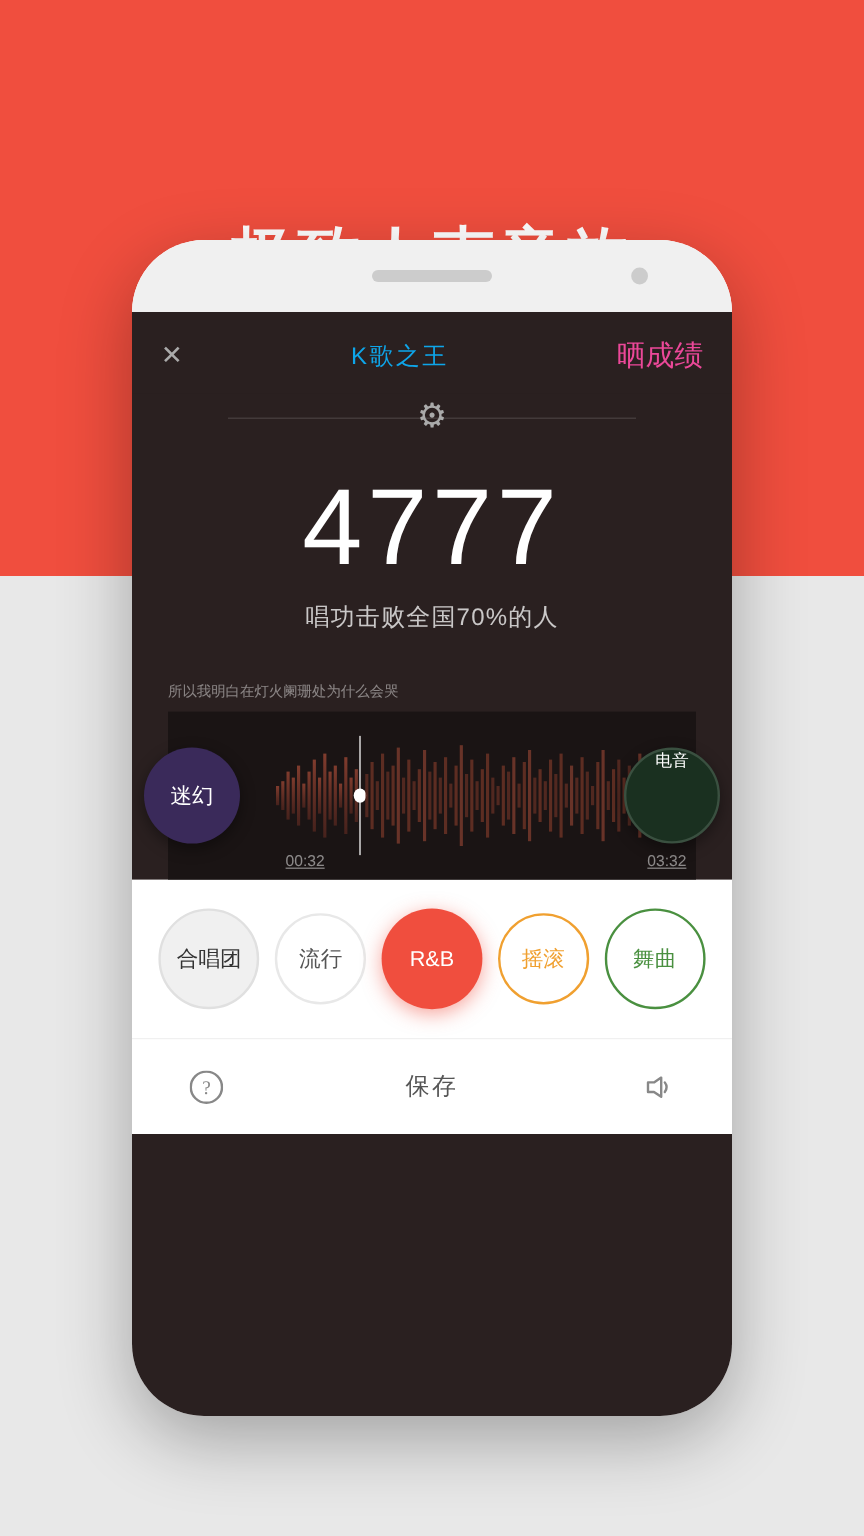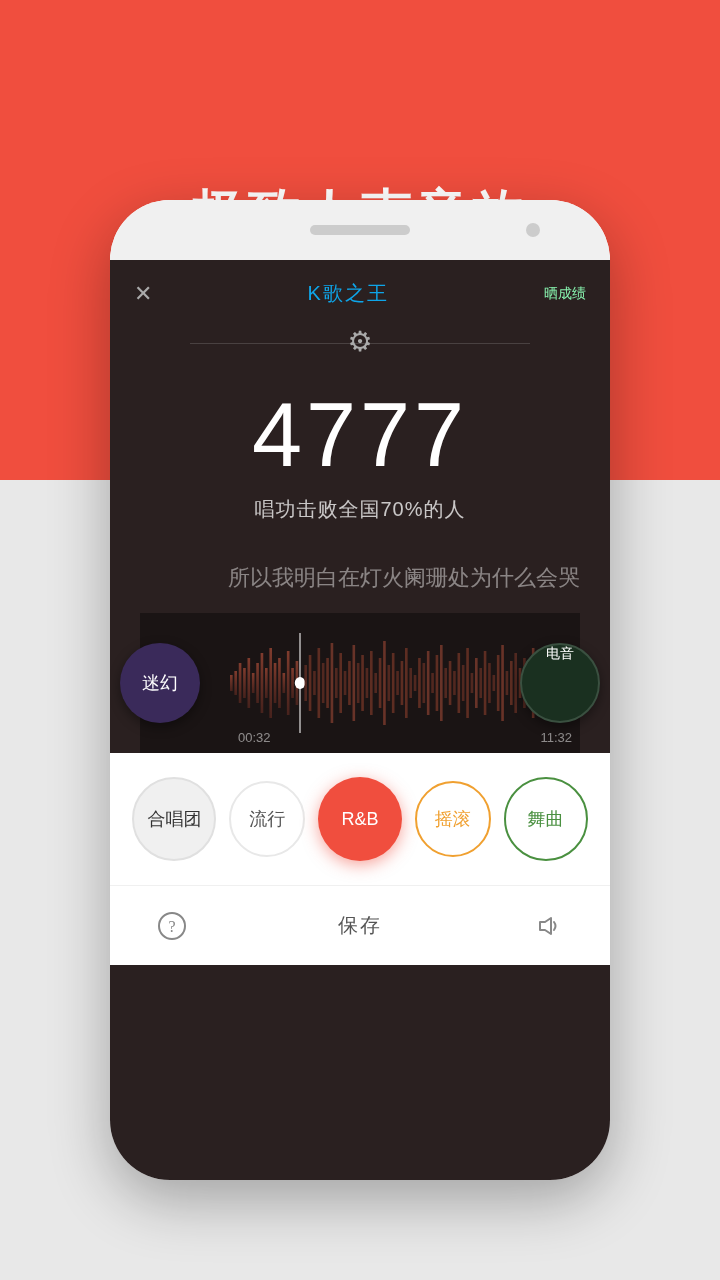--- a/index.html
+++ b/index.html
@@ -99,22 +99,22 @@
       color: #aaa;
       font-size: 22px;
       cursor: pointer;
     }
     .screen-title {
       color: #0ea5e9;
       font-size: 20px;
       letter-spacing: 2px;
     }
     .share-btn {
-      color: #86efac;
-      font-size: 14px;
+      color: #ec4899;
+      font-size: 24px;
     }
 
     
     .score-area {
       display: flex;
       flex-direction: column;
       align-items: center;
       padding: 20px 0 10px;
     }
     .medal-icon {
@@ -138,25 +138,25 @@
     }
     .score-desc {
       color: rgba(255,255,255,0.75);
       font-size: 20px;
       letter-spacing: 1px;
       margin-bottom: 30px;
     }
 
     
     .lyrics-line {
-      text-align: right;
+      text-align: left;
       color: rgba(255,255,255,0.45);
-      font-size: 22px;
+      font-size: 12px;
       padding: 0 30px;
-      margin-bottom: 20px;
+      margin-bottom: 8px;
     }
 
     
     .waveform-container {
       position: relative;
       margin: 0 0;
       height: 140px;
       background: #1a1414;
       display: flex;
       align-items: center;
@@ -201,20 +201,21 @@
       bottom: 8px;
       left: 90px;
       right: 0;
       display: flex;
       justify-content: space-between;
       padding: 0 8px;
     }
     .time-text {
       color: rgba(255,255,255,0.5);
       font-size: 13px;
+      text-decoration: underline;
     }
 
     
     .effect-btn-left {
       position: absolute;
       left: -20px;
       top: 50%;
       transform: translateY(-50%);
       width: 80px;
       height: 80px;
@@ -474,21 +475,21 @@
             <rect x="375" y="25" width="3" height="50" fill="#7a3828" opacity="0.7"></rect>
             <rect x="380" y="35" width="3" height="30" fill="#6a3025" opacity="0.7"></rect>
             <rect x="385" y="20" width="3" height="60" fill="#7a3828" opacity="0.7"></rect>
             <rect x="390" y="42" width="3" height="16" fill="#6a3025" opacity="0.7"></rect>
             <rect x="395" y="30" width="3" height="40" fill="#7a3828" opacity="0.7"></rect>
           </svg>
         </div>
 
         <div class="time-stamps">
           <span class="time-text">00:32</span>
-          <span class="time-text">11:32</span>
+          <span class="time-text">03:32</span>
         </div>
       </div>
     </div>
 
     <div class="style-selector">
       <div class="style-btn style-btn-chorus">
         <span>合唱团</span>
       </div>
       <div class="style-btn style-btn-pop">
         <span>流行</span>

